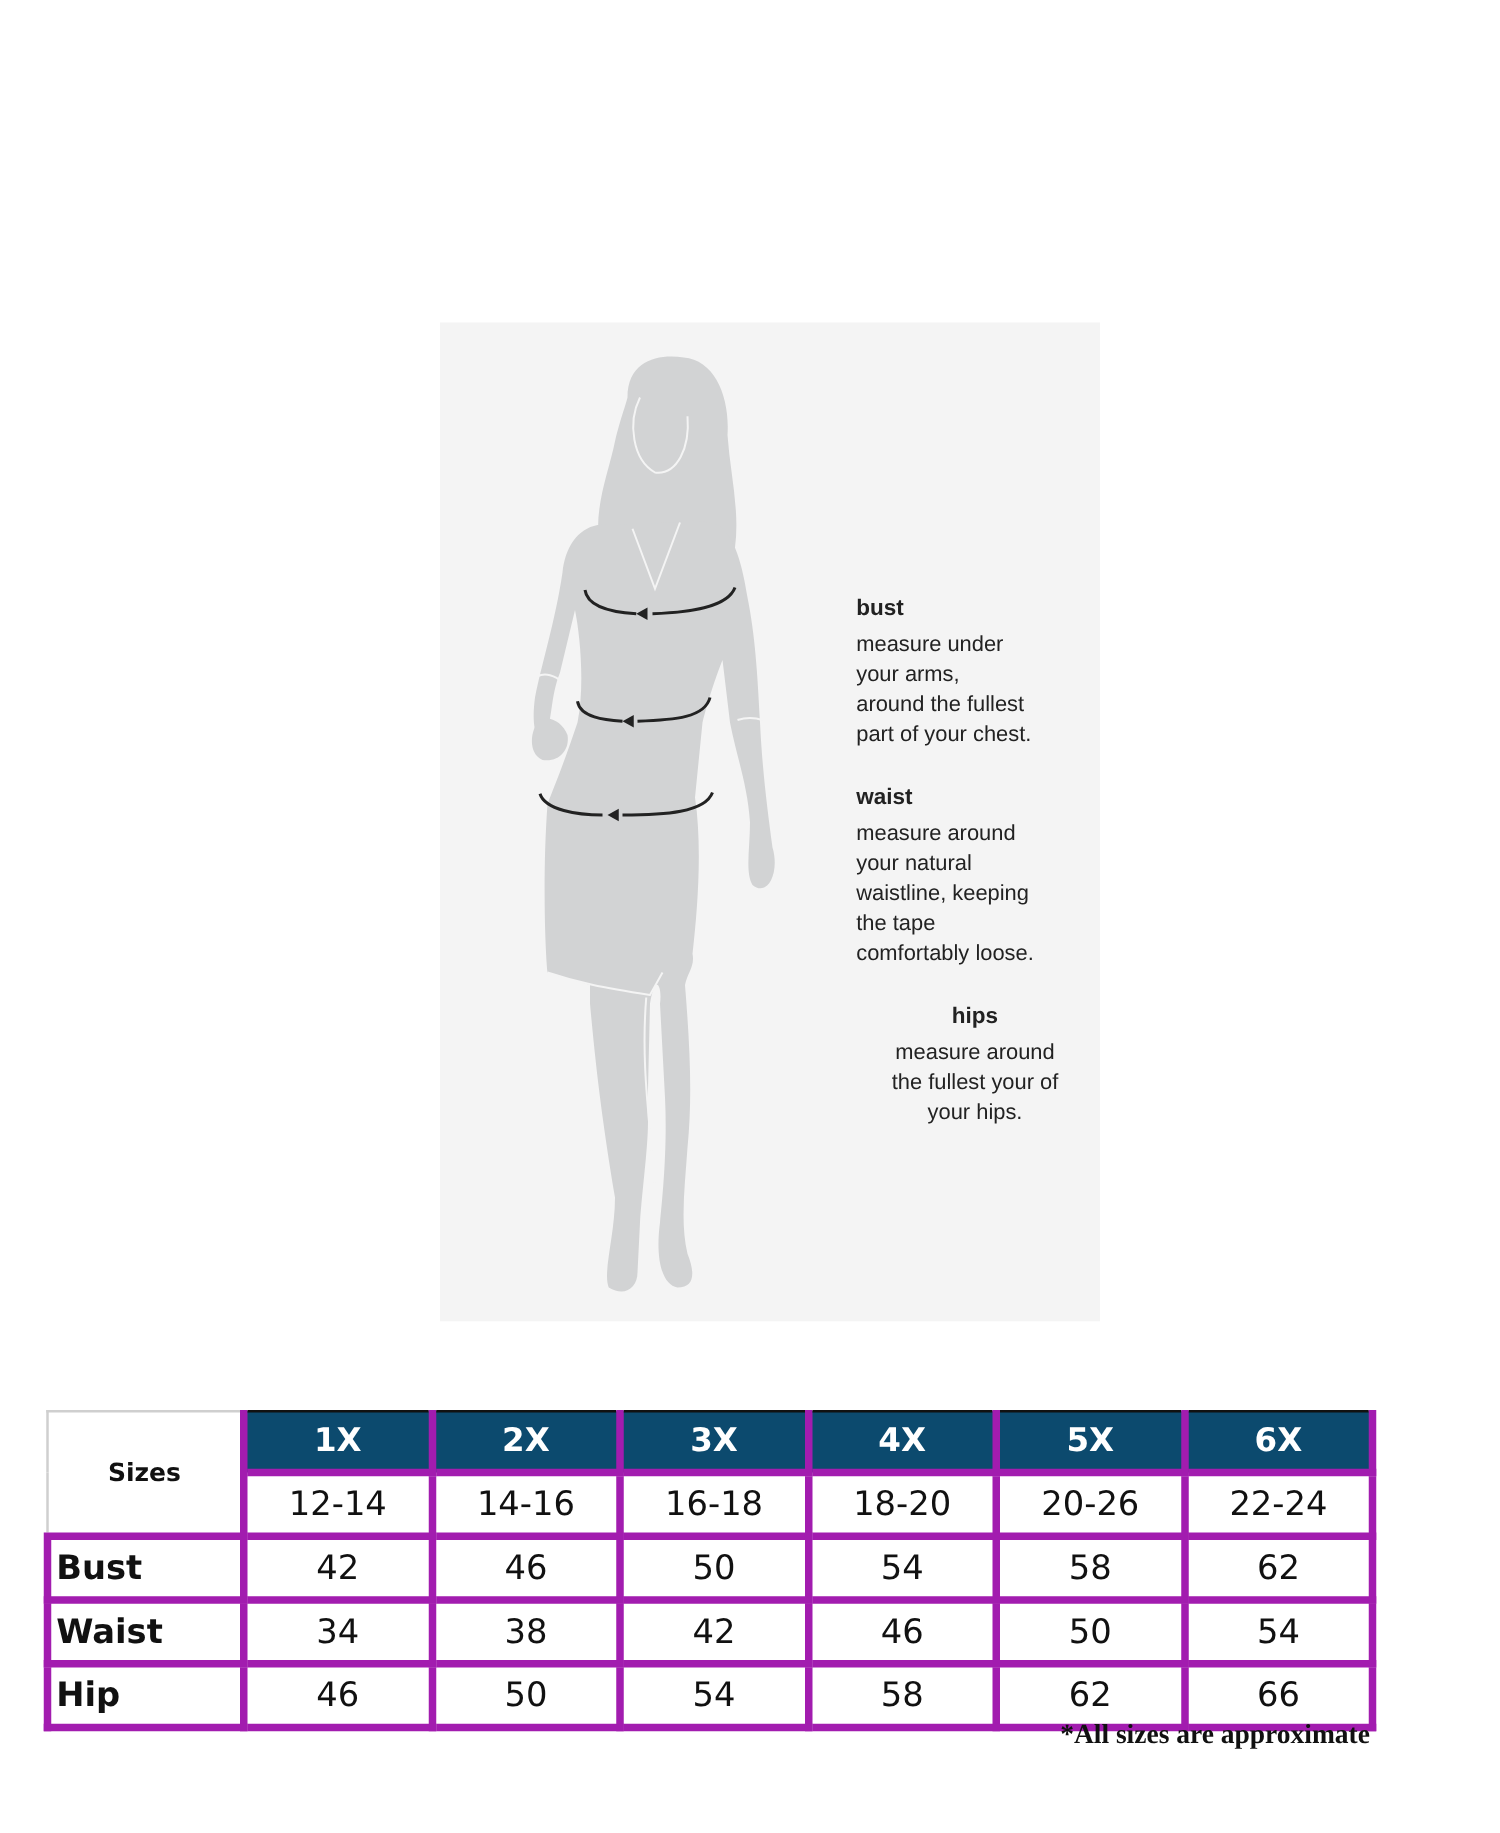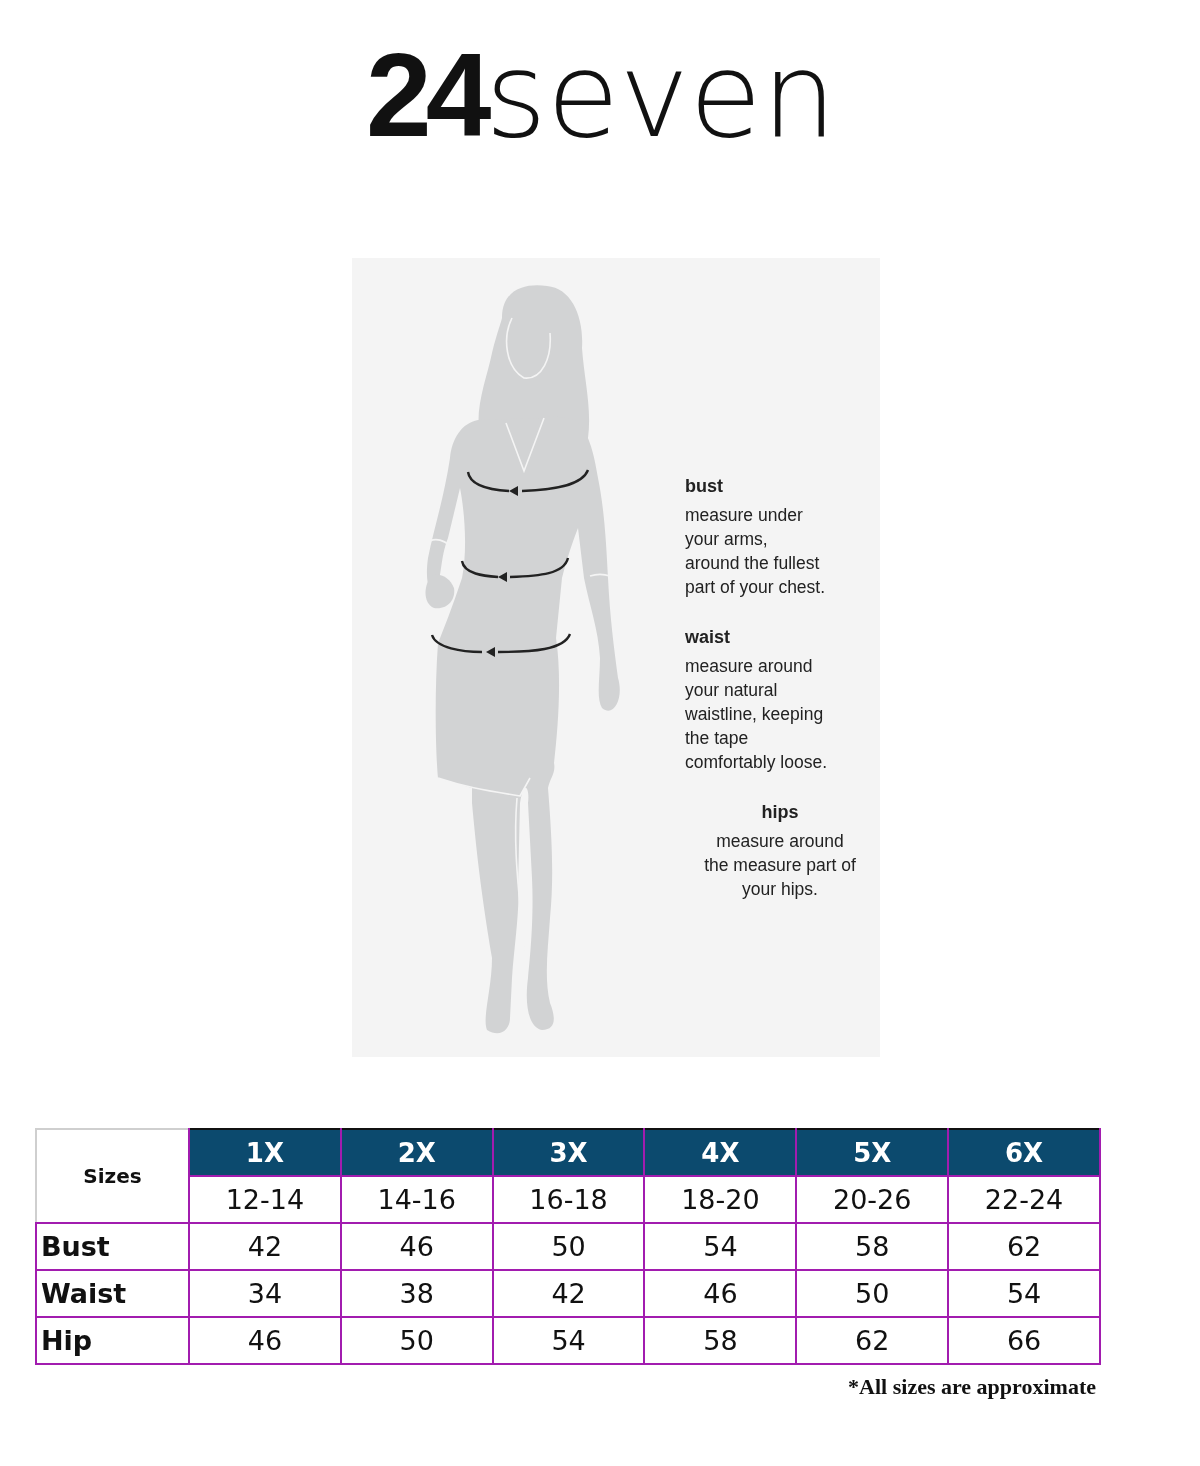--- a/index.html
+++ b/index.html
@@ -15,31 +15,30 @@
     .figure-svg { position: absolute; left: 0; top: 0; }
 
     .guide { position: absolute; left: 685px; width: 190px; font-family: "Liberation Sans", sans-serif; color: #222; }
     .guide h4 { margin: 0 0 7px 0; font-size: 18px; font-weight: 700; line-height: 20px; }
     .guide p { margin: 0; font-size: 17.5px; line-height: 24px; font-weight: 400; }
     .guide-bust { top: 476px; }
     .guide-waist { top: 627px; }
     .guide-hips { top: 802px; text-align: center; }
 
     table.size-table { position: absolute; left: 35px; top: 1128px; width: 1066px; border-collapse: collapse; font-family: "DejaVu Sans", sans-serif; }
-    table.size-table td, table.size-table th { border: 2px solid #a21caf; padding: 0; height: 45px; text-align: center; font-size: 27px; font-weight: 400; color: #111; }
+    table.size-table td, table.size-table th { border: 6px solid #a21caf; padding: 0; height: 45px; text-align: center; font-size: 27px; font-weight: 400; color: #111; }
     table.size-table th.size-head { background: #0c4a6e; color: #ffffff; font-weight: 700; font-size: 26px; height: 45px; border-top: 2px solid #111; }
     table.size-table td.corner { font-weight: 700; font-size: 20px; border-top: 2px solid #cfcfcf; border-left: 2px solid #cfcfcf; width: 150px; }
     table.size-table td.row-label { text-align: left; font-weight: 700; font-size: 27px; padding-left: 4px; width: 147px; }
     .disclaimer { position: absolute; right: 104px; top: 1374px; font-family: Liberation Serif, serif; font-weight: 700; font-size: 22px; color: #111; white-space: nowrap; }
   </style>
 </head>
 <body>
 
 <div class="logo">
-  <div class="logo-main"><span class="logo-num">24</span><span class="logo-word">seven</span></div>
 </div>
 
 <div class="figure-panel">
   <svg class="figure-svg" width="528" height="799" viewBox="0 0 528 799">
     <g fill="#d2d3d4" stroke="none">
 
       <path d="M150 60 C150 30 175 25 195 28 C220 30 232 60 230 90 C232 120 240 150 236 180 C225 200 200 185 186 188 L178 190 C160 195 135 200 128 180 C122 150 135 120 140 95 C145 75 148 68 150 60 Z"></path>
 
       <path d="M126 162 C110 165 100 180 98 200 C92 240 82 270 76 300 C72 330 80 335 86 350 L84 330 C90 320 88 300 96 280 L108 230 C112 250 116 290 110 320 C100 350 92 370 86 385 C82 440 84 500 86 520 L120 530 L120 545 C125 600 130 640 140 700 C140 730 130 760 135 772 C148 780 158 772 158 760 L160 720 C162 690 168 650 166 630 L168 545 C172 520 178 530 176 545 L180 620 C182 660 178 700 176 720 C172 750 178 770 190 772 C204 772 204 760 198 745 C192 720 196 690 198 660 C202 620 200 580 196 530 C198 520 204 515 202 505 C206 470 210 420 204 380 L210 320 C215 300 222 280 226 270 L232 320 C238 350 246 370 248 400 C248 420 244 440 250 450 C262 460 272 440 266 420 C262 390 258 360 256 320 C254 280 252 250 246 220 C242 195 236 170 222 162 C210 158 198 158 188 160 Z"></path>
 
@@ -82,21 +81,21 @@
   <h4>waist</h4>
   <p>measure around</p>
   <p>your natural</p>
   <p>waistline, keeping</p>
   <p>the tape</p>
   <p>comfortably loose.</p>
 </div>
 <div class="guide guide-hips">
   <h4>hips</h4>
   <p>measure around</p>
-  <p>the measure part of</p>
+  <p>the fullest your of</p>
   <p>your hips.</p>
 </div>
 
 <table class="size-table">
   <tbody>
       <tr>
     <td class="corner" rowspan="2">Sizes</td>
     <th class="size-head">1X</th>
     <th class="size-head">2X</th>
     <th class="size-head">3X</th>

